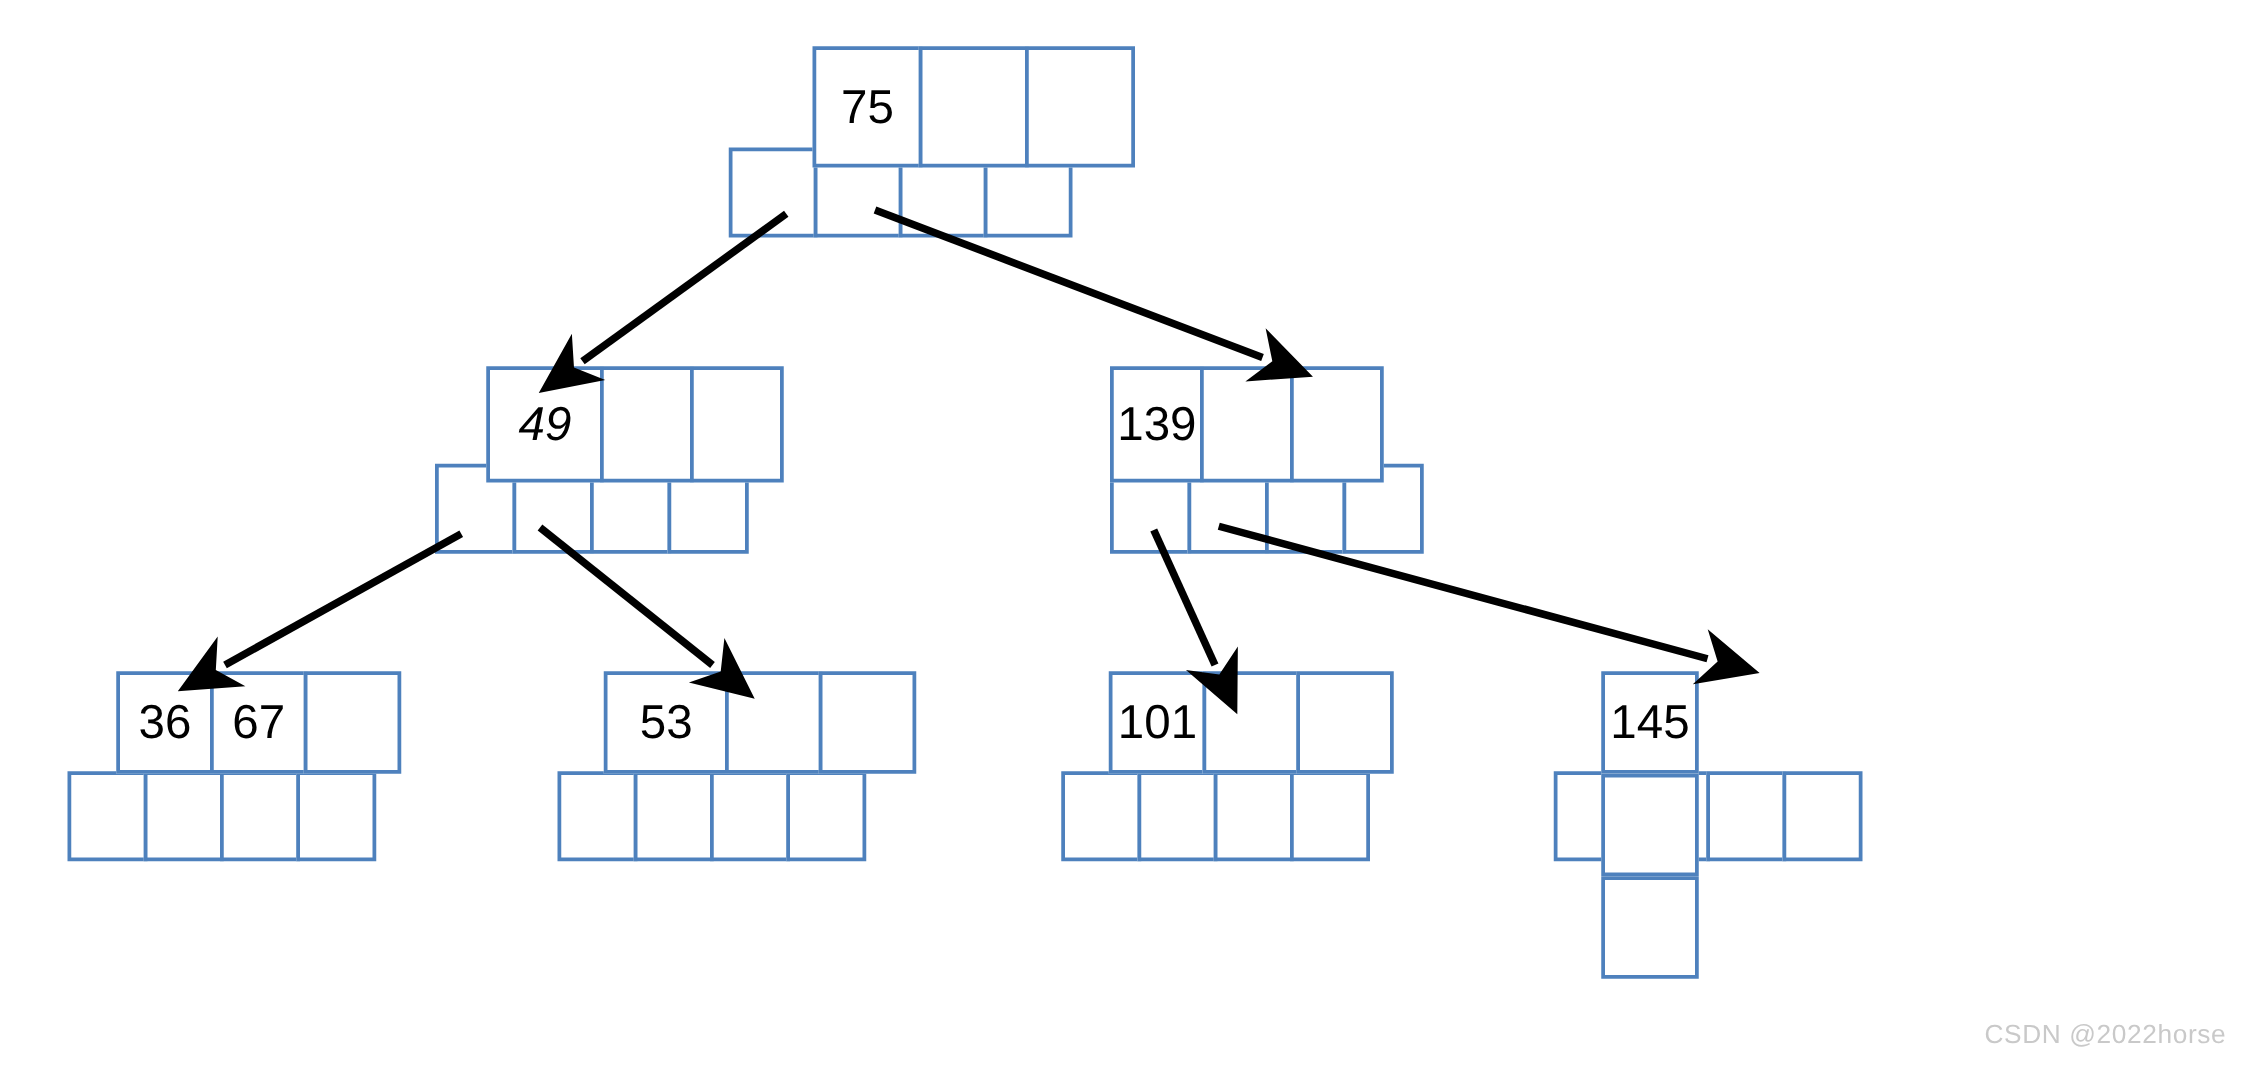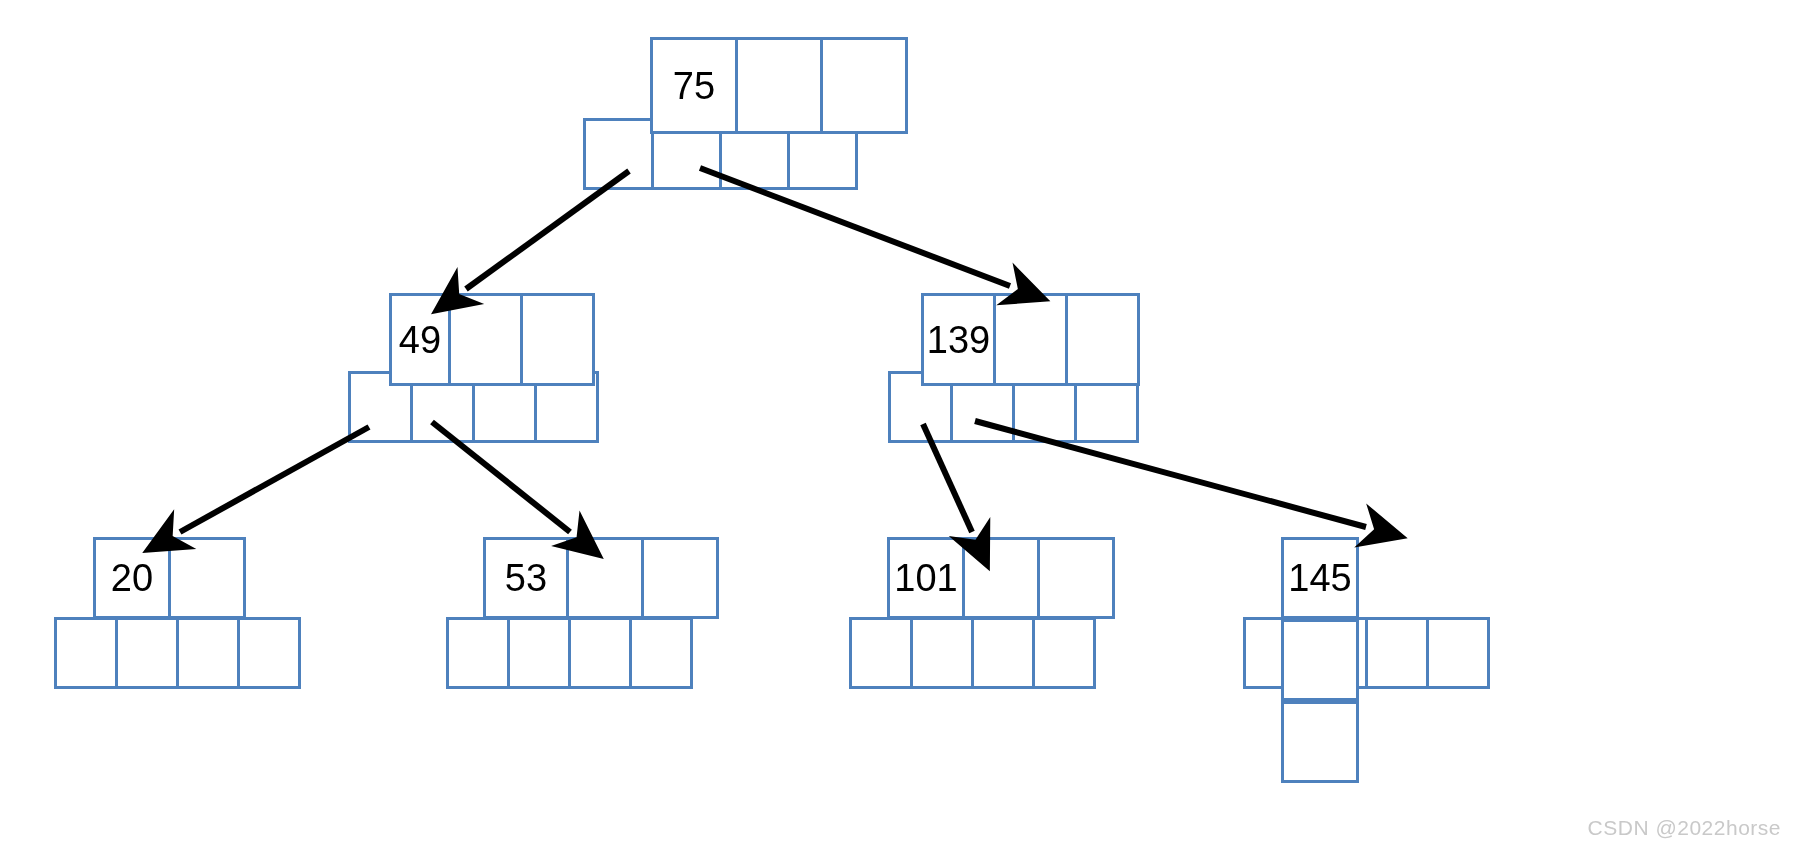--- a/index.html
+++ b/index.html
@@ -88,62 +88,63 @@
     <div class="node-row ptr-row" style="left:583px; top:118px;">
       <div class="cell" style="width:71px;height:72px;"></div>
       <div class="cell" style="width:71px;height:72px;"></div>
       <div class="cell" style="width:71px;height:72px;"></div>
       <div class="cell" style="width:71px;height:72px;"></div>
     </div>
   </div>
 
   <div class="btree-node">
     <div class="node-row key-row" style="left:364px; top:293px;">
-      <div class="cell" style="width:62px;height:93px;">49</div>
+      <div class="cell" style="width:94px;height:93px;font-style:italic;">49</div>
       <div class="cell" style="width:75px;height:93px;"></div>
       <div class="cell" style="width:75px;height:93px;"></div>
     </div>
     <div class="node-row ptr-row" style="left:348px; top:371px;">
       <div class="cell" style="width:65px;height:72px;"></div>
       <div class="cell" style="width:65px;height:72px;"></div>
       <div class="cell" style="width:65px;height:72px;"></div>
       <div class="cell" style="width:65px;height:72px;"></div>
     </div>
   </div>
 
   <div class="btree-node">
-    <div class="node-row key-row" style="left:896px; top:293px;">
+    <div class="node-row key-row" style="left:863px; top:293px;">
       <div class="cell" style="width:75px;height:93px;">139</div>
       <div class="cell" style="width:75px;height:93px;"></div>
       <div class="cell" style="width:75px;height:93px;"></div>
     </div>
     <div class="node-row ptr-row" style="left:888px; top:371px;">
       <div class="cell" style="width:65px;height:72px;"></div>
       <div class="cell" style="width:65px;height:72px;"></div>
       <div class="cell" style="width:65px;height:72px;"></div>
       <div class="cell" style="width:65px;height:72px;"></div>
     </div>
   </div>
 
   <div class="btree-node">
     <div class="node-row key-row" style="left:68px; top:537px;">
-      <div class="cell" style="width:78px;height:82px;">20</div>
+      <div class="cell" style="width:78px;height:82px;">36</div>
+      <div class="cell" style="width:78px;height:82px;">67</div>
       <div class="cell" style="width:78px;height:82px;"></div>
     </div>
     <div class="node-row ptr-row" style="left:54px; top:617px;">
       <div class="cell" style="width:64px;height:72px;"></div>
       <div class="cell" style="width:64px;height:72px;"></div>
       <div class="cell" style="width:64px;height:72px;"></div>
       <div class="cell" style="width:64px;height:72px;"></div>
     </div>
   </div>
 
   <div class="btree-node">
     <div class="node-row key-row" style="left:458px; top:537px;">
-      <div class="cell" style="width:86px;height:82px;text-align:center;">53</div>
+      <div class="cell" style="width:100px;height:82px;text-align:center;">53</div>
       <div class="cell" style="width:78px;height:82px;"></div>
       <div class="cell" style="width:78px;height:82px;"></div>
     </div>
     <div class="node-row ptr-row" style="left:446px; top:617px;">
       <div class="cell" style="width:64px;height:72px;"></div>
       <div class="cell" style="width:64px;height:72px;"></div>
       <div class="cell" style="width:64px;height:72px;"></div>
       <div class="cell" style="width:64px;height:72px;"></div>
     </div>
   </div>

